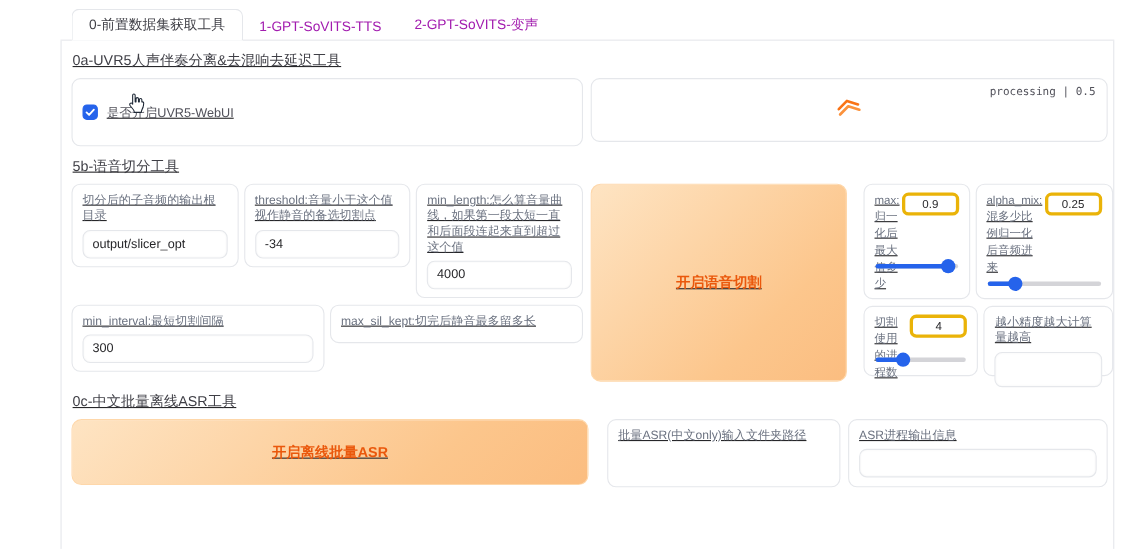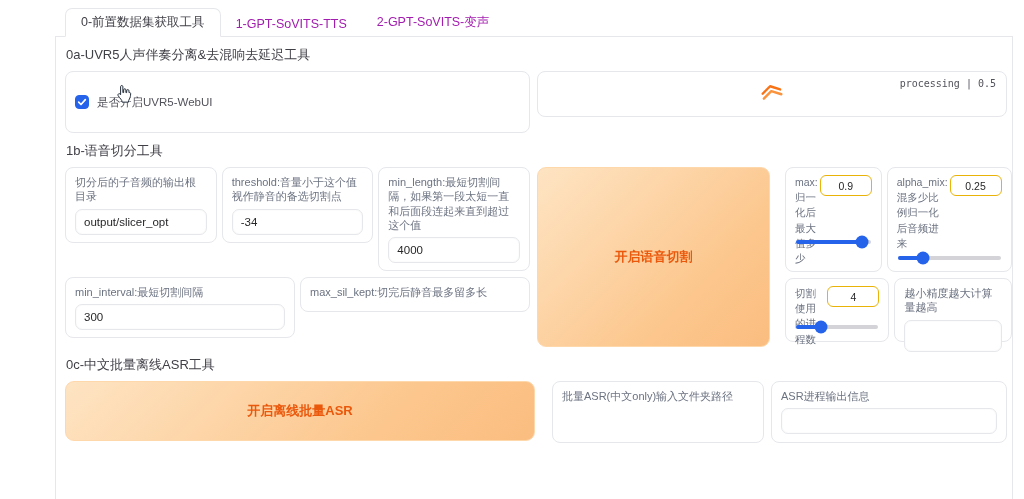--- a/index.html
+++ b/index.html
@@ -11,21 +11,21 @@
   .page { position:relative; width:1024px; height:499px; background:#fff; overflow:hidden; }
 
   
   .main { position:absolute; left:55px; top:10px; width:958px; }
   .tabbar { display:flex; align-items:flex-end; border-bottom:1px solid #e5e7eb; padding-left:10px; height:27px; }
   .tab { font-size:12.5px; color:#a21caf; padding:5px 15px; cursor:pointer; white-space:nowrap; }
   .tab.active {
     color:#3f3f46; background:#fff; border:1px solid #e5e7eb; border-bottom:1px solid #fff;
     border-radius:7px 7px 0 0; margin-bottom:-1px; position:relative;
   }
-  .tab-panel { border-left:1px solid #e5e7eb; border-right:1px solid #e5e7eb; height:462px; padding:0 5px 0 9px; overflow:hidden; }
+  .tab-panel { border-left:1px solid #e5e7eb; border-right:1px solid #e5e7eb; height:462px; padding:0 5px 0 9px; overflow:hidden;text-decoration:underline; }
 
   h2.sec { font-size:13px; font-weight:400; color:#3f3f46; margin:9px 1px 7px; }
 
   
   .row { display:flex; gap:7px; align-items:flex-start; }
   .box {
     border:1px solid #e5e7eb; border-radius:8px; background:#fff; padding:7px 9px;
   }
   .flabel { font-size:11px; color:#6b7280; line-height:1.3; margin-bottom:5px; }
   .tinput {
@@ -39,21 +39,21 @@
     width:14px; height:14px; border:1px solid #d1d5db; border-radius:4px; background:#fff;
     display:inline-flex; align-items:center; justify-content:center; flex:0 0 auto; cursor:pointer;
   }
   .checkbox svg { display:none; }
   .checkbox.checked { background:#2563eb; border-color:#2563eb; }
   .checkbox.checked svg { display:block; }
 
   
   .row-0a { height:62px; }
   .box-uvr5 { width:465px; height:62px; display:flex; align-items:center; }
-  .box-proc { flex:1; height:46px; position:relative; }
+  .box-proc { flex:1; height:58px; position:relative; }
   .proc-text {
     position:absolute; top:6px; right:10px;
     font-family:"DejaVu Sans Mono","Liberation Mono",monospace; font-size:10px; color:#52525b;
   }
   .gradio-logo { position:absolute; left:50%; top:50%; transform:translate(-50%,-50%) rotate(-14deg); }
 
   
   .colA { flex:0 0 465px; }
   .frow { display:flex; gap:5px; align-items:flex-start; }
   .frow + .frow { margin-top:6px; }
@@ -62,21 +62,21 @@
     flex:0 0 233px; height:180px; margin-right:8px;
     background:linear-gradient(135deg,#fee4c3 0%,#fcc68c 70%,#fbbd80 100%);
     border:1px solid #fed7aa; border-radius:9px; cursor:pointer;
     color:#ea580c; font-weight:700; font-size:13px;
     font-family:"Liberation Sans","DejaVu Sans",sans-serif;
   }
   .colC { flex:1; }
   .sbox { position:relative; }
   .sbox .num {
     position:absolute; top:7px; right:9px; width:52px; height:21px; text-align:center;
-    border:1px solid #eab308; border-radius:6px; font-size:10.5px; color:#27272a;
+    border:3px solid #eab308; border-radius:6px; font-size:10.5px; color:#27272a;
     font-family:"Liberation Sans","DejaVu Sans",sans-serif; outline:none;
   }
   .sbox .slabel { font-size:10.5px; color:#6b7280; line-height:1.45; padding-right:54px; overflow-wrap:break-word; }
   .slider { position:absolute; left:10px; right:10px; height:4px; background:#d4d4d8; border-radius:3px; cursor:pointer; }
   .slider .fill { position:absolute; left:0; top:0; height:100%; background:#2563eb; border-radius:3px; }
   .slider .handle {
     position:absolute; top:50%; width:13px; height:13px; border-radius:50%;
     background:#2563eb; transform:translate(-50%,-50%); cursor:grab;
   }
   .sbox-r1 { height:105px; }
@@ -124,34 +124,34 @@
           <span class="proc-text">processing | 0.5</span>
           <span class="gradio-logo">
             <svg width="24" height="20" viewBox="0 0 24 20" fill="none">
               <path d="M3 9.5 L12 4 L21 9.5" stroke="#f97316" stroke-width="2.4" stroke-linecap="round" stroke-linejoin="round"></path>
               <path d="M3 14.5 L12 9 L21 14.5" stroke="#fb923c" stroke-width="2.4" stroke-linecap="round" stroke-linejoin="round"></path>
             </svg>
           </span>
         </div>
       </div>
 
-      <h2 class="sec">1b-语音切分工具</h2>
+      <h2 class="sec">5b-语音切分工具</h2>
       <div class="row">
         <div class="colA">
           <div class="frow">
             <div class="box">
               <div class="flabel">切分后的子音频的输出根目录</div>
               <input class="tinput" value="output/slicer_opt" style="">
             </div>
             <div class="box">
               <div class="flabel">threshold:音量小于这个值视作静音的备选切割点</div>
               <input class="tinput" value="-34" style="">
             </div>
             <div class="box">
-              <div class="flabel">min_length:最短切割间隔，如果第一段太短一直和后面段连起来直到超过这个值</div>
+              <div class="flabel">min_length:怎么算音量曲线，如果第一段太短一直和后面段连起来直到超过这个值</div>
               <input class="tinput" value="4000" style="">
             </div>
           </div>
           <div class="frow">
             <div class="box">
               <div class="flabel">min_interval:最短切割间隔</div>
               <input class="tinput" value="300" style="">
             </div>
             <div class="box">
               <div class="flabel">max_sil_kept:切完后静音最多留多长</div>

